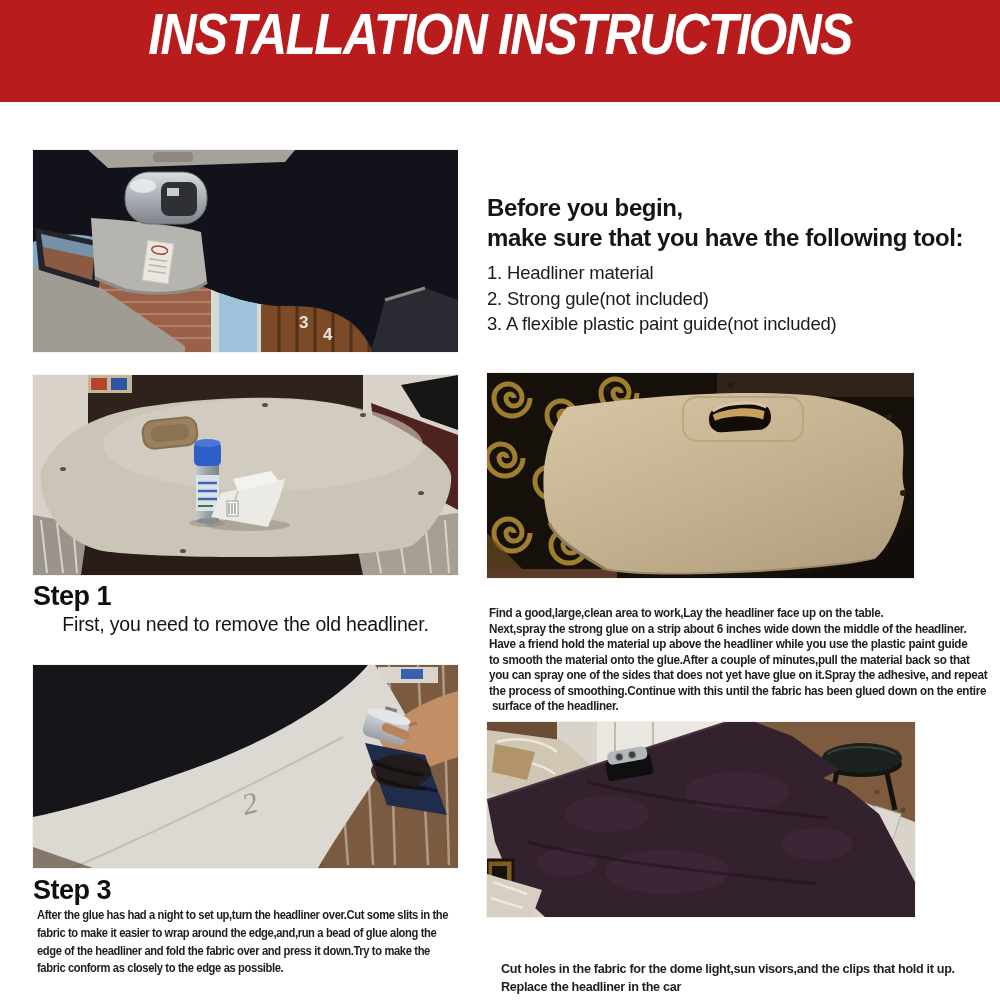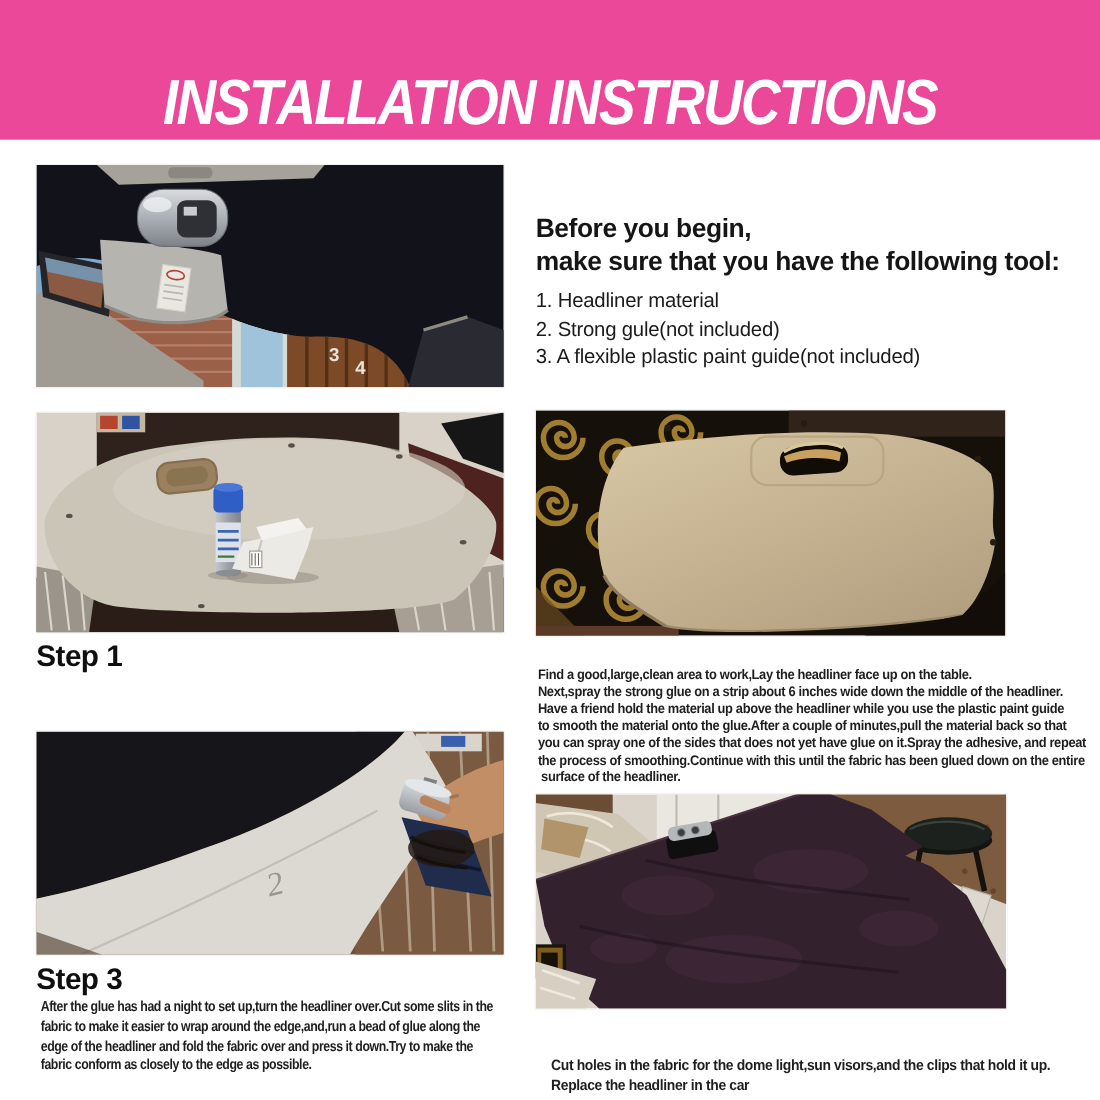--- a/index.html
+++ b/index.html
@@ -1,21 +1,21 @@
 <!DOCTYPE html>
 <html><head>
 <meta charset="utf-8">
 <style>
   html,body { margin:0; padding:0; background:#ffffff; }
   .page { position:relative; width:1000px; height:1000px; background:#ffffff; overflow:hidden;
           font-family:"Liberation Sans", sans-serif; }
 
   
-  .banner { position:absolute; left:0; top:0; width:1000px; height:127px; background:#ec4899;
-            display:flex; align-items:flex-end; justify-content:center; }
+  .banner { position:absolute; left:0; top:0; width:1000px; height:102px; background:#b91c1c;
+            display:flex; align-items:flex-start; justify-content:center; }
   .banner-title { margin:0; color:#ffffff; font-weight:700; font-style:italic; font-size:58px;
                   letter-spacing:-2px; white-space:nowrap; transform:scaleX(0.86); }
 
   
   .ph { position:absolute; overflow:hidden; box-shadow:0 0 0 1px rgba(0,0,0,0.05); }
   .ph svg { display:block; width:100%; height:100%; }
   #photo1 { left:33px;  top:150px; width:425px; height:202px; }
   #photo2 { left:33px;  top:375px; width:425px; height:200px; }
   #photo3 { left:487px; top:373px; width:427px; height:205px; }
   #photo4 { left:33px;  top:665px; width:425px; height:203px; }
@@ -224,20 +224,21 @@
         <circle cx="120" cy="16" r="3"></circle>
           <circle cx="244" cy="12" r="3"></circle>
         <circle cx="402" cy="44" r="3"></circle>
           <circle cx="416" cy="120" r="3"></circle>
       </g>
       <polygon points="388,186 427,148 427,205 298,205" fill="#120d08"></polygon>
     </svg>
   </div>
 
   <div class="step-title" id="h1s">Step 1</div>
+  <div class="para" id="t1">First, you need to remove the old headliner.</div>
 
   <div class="para" id="t2">Find a good,large,clean area to work,Lay the headliner face up on the table.
 Next,spray the strong glue on a strip about 6 inches wide down the middle of the headliner.
 Have a friend hold the material up above the headliner while you use the plastic paint guide
 to smooth the material onto the glue.After a couple of minutes,pull the material back so that
 you can spray one of the sides that does not yet have glue on it.Spray the adhesive, and repeat
 the process of smoothing.Continue with this until the fabric has been glued down on the entire
 &nbsp;surface of the headliner.</div>
 
   <div class="ph" id="photo4">

